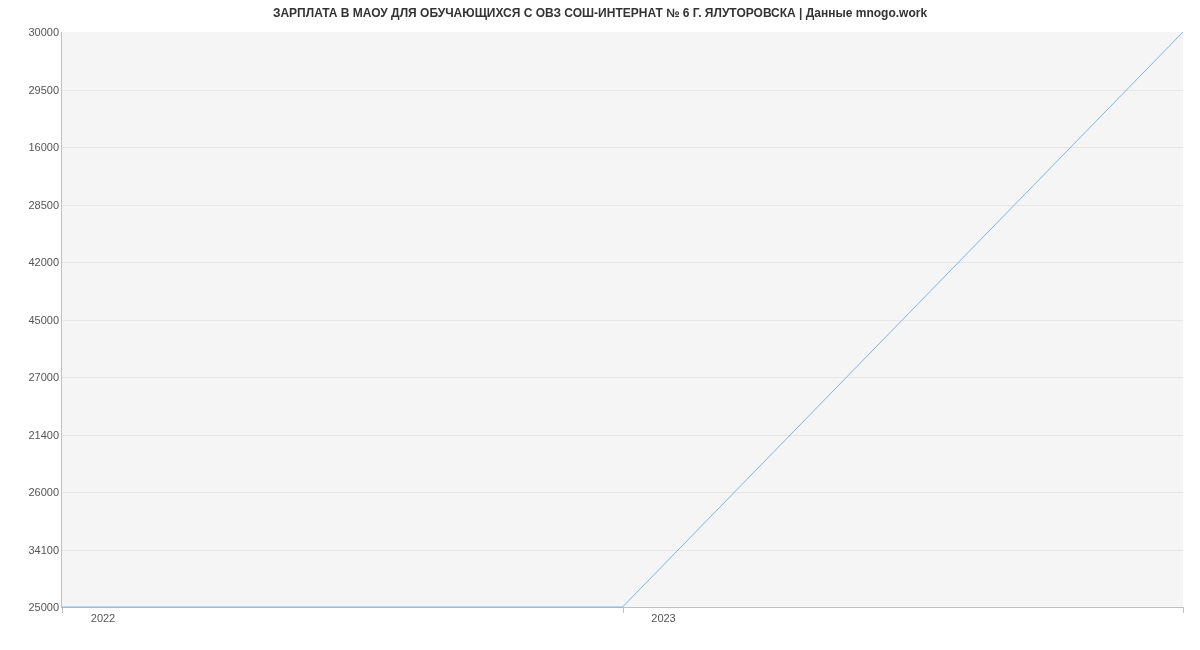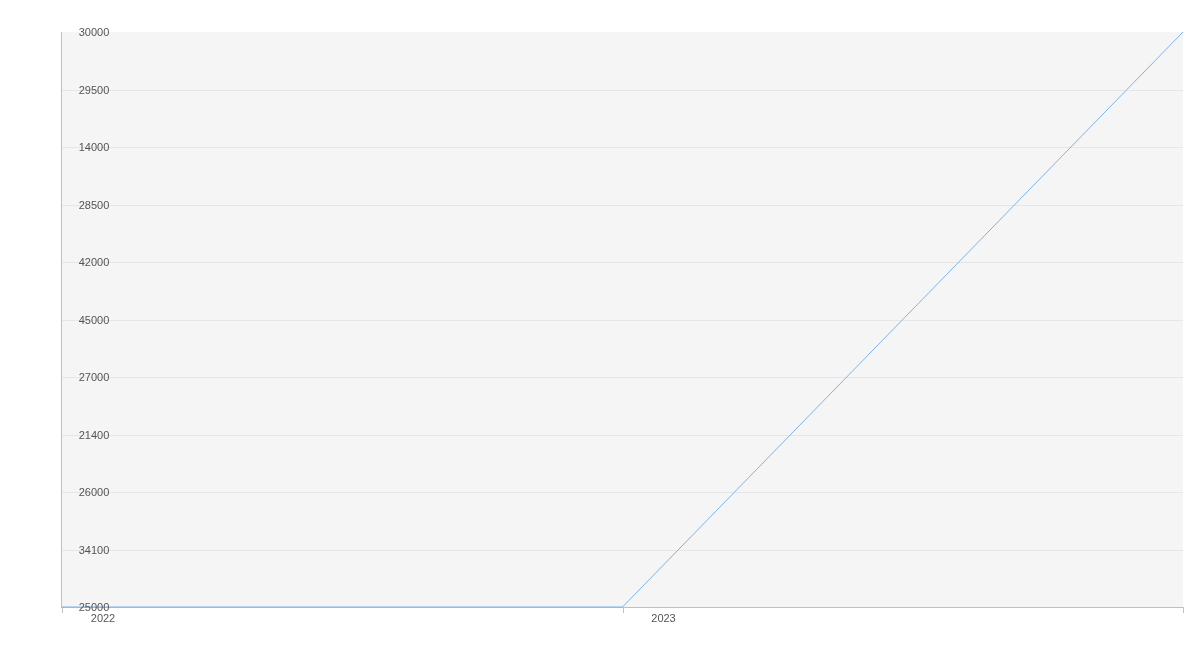--- a/index.html
+++ b/index.html
@@ -45,23 +45,23 @@
   }
   .grid-h {
     position: absolute;
     left: 0;
     width: 100%;
     height: 0;
     border-top: 1px solid #e6e6e6;
   }
   .axis-y-label {
     position: absolute;
-    right: 1081px; 
+    right: 1141px; 
     transform: translateY(-50%);
-    text-align: center;
+    text-align: right;
     width: 50px;
     color: #555555;
     font-size: 11px;
   }
   .axis-x-label {
     position: absolute;
     top: 612px;
     transform: translateX(-50%);
     color: #555555;
     font-size: 11px;
@@ -86,20 +86,21 @@
     fill: none;
     stroke: #7cb5ec;
     stroke-width: 1;
   }
 </style>
 </head>
 <body>
 
 <div class="chart-wrap">
 
+  <div class="title">ЗАРПЛАТА В МАОУ ДЛЯ ОБУЧАЮЩИХСЯ С ОВЗ СОШ-ИНТЕРНАТ № 6 Г. ЯЛУТОРОВСКА | Данные mnogo.work</div>
 
   <div class="plot">
 
     <div class="band" style="top:0px;height:57.5px"></div>
     <div class="band" style="top:115px;height:57.5px"></div>
     <div class="band" style="top:230px;height:57.5px"></div>
     <div class="band" style="top:345px;height:57.5px"></div>
     <div class="band" style="top:460px;height:57.5px"></div>
 
   </div>
@@ -131,21 +132,21 @@
   </div>
 
   <div class="axis-y-label" style="top:607px">25000</div>
   <div class="axis-y-label" style="top:549.5px">34100</div>
   <div class="axis-y-label" style="top:492px">26000</div>
   <div class="axis-y-label" style="top:434.5px">21400</div>
   <div class="axis-y-label" style="top:377px">27000</div>
   <div class="axis-y-label" style="top:319.5px">45000</div>
   <div class="axis-y-label" style="top:262px">42000</div>
   <div class="axis-y-label" style="top:204.5px">28500</div>
-  <div class="axis-y-label" style="top:147px">14000</div>
+  <div class="axis-y-label" style="top:147px">16000</div>
   <div class="axis-y-label" style="top:89.5px">29500</div>
   <div class="axis-y-label" style="top:32px">30000</div>
 
   <div class="axis-x-label" style="left:61px">2022</div>
   <div class="axis-x-label" style="left:621.5px">2023</div>
   <div class="axis-x-label" style="left:1182px">2024</div>
 
 </div>
 
 </body></html>

